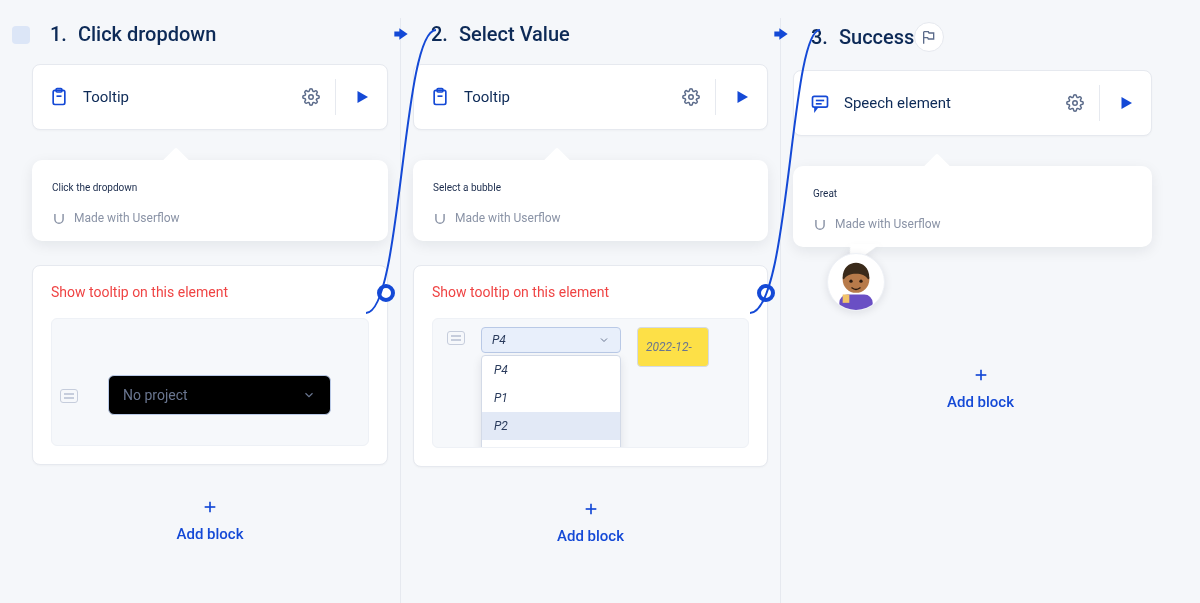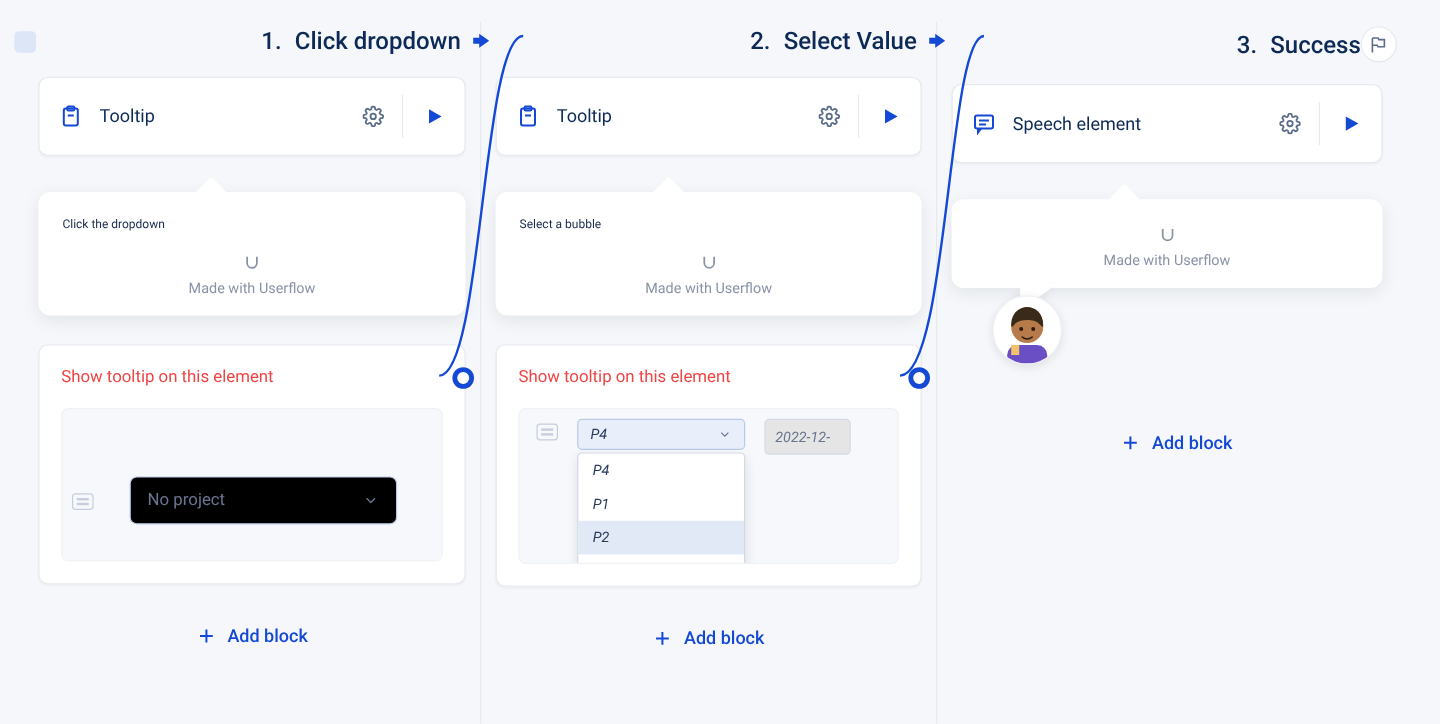--- a/index.html
+++ b/index.html
@@ -40,21 +40,21 @@
   .step-arrow {
     position: absolute;
     left: -10px;
     top: 6px;
     width: 20px; height: 20px;
     color: #1449d6;
   }
   .col-header {
     display: flex;
     align-items: center;
-    justify-content: flex-end;
+    justify-content: flex-start;
     padding: 4px 6px 18px 20px;
   }
   .col-title {
     font-size: 20px;
     font-weight: 500;
     color: #0d2a57;
   }
   .col-title .num { margin-right: 6px; }
   .flag-btn {
     width: 30px; height: 30px;
@@ -126,21 +126,20 @@
     font-size: 10px;
     color: #1a2b4c;
     margin-bottom: 18px;
   }
   .made-with {
     display: flex;
     align-items: center;
     gap: 8px;
     font-size: 12px;
     color: #8a93a6;
-    flex-direction: column;
   }
   .made-with svg { color: #8a93a6; }
 
   .speech-card { margin-top: 30px; }
   .speech-tail {
     position: absolute;
     left: 52px;
     bottom: -19px;
     width: 0; height: 0;
     border-left: 10px solid transparent;
@@ -266,42 +265,43 @@
     z-index: 2;
   }
   .dd-opt {
     font-size: 12px;
     color: #2a3b5c;
     padding: 7px 12px;
   }
   .dd-opt.active { background: #e2e9f6; }
   .dd-date {
     flex: 0 0 72px;
-    height: 30px;
-    background: #e5e5e5;
+    height: 40px;
+    background: #fde047;
     border: 1px solid #d3dae7;
     border-radius: 4px;
     font-size: 12px;
     color: #6a7690;
     display: flex; align-items: center;
     padding: 0 8px;
     white-space:nowrap;
     overflow:hidden;
   }
 
   .add-block {
     display: flex;
     align-items: center;
     justify-content: center;
     gap: 10px;
     color: #1449d6;
     font-size: 15px;
     font-weight: 500;
     padding: 34px 0 8px 0;
     cursor: pointer;
+    flex-direction: column;
   }
   .add-block svg { width: 16px; height: 16px; }
 
   
   svg.connectors {
     position: absolute;
     top: 0; left: 0;
     width: 1200px; height: 603px;
     pointer-events: none;
     z-index: 3;
@@ -503,20 +503,21 @@
         </div>
         <div class="icon-btn play-btn">
           <svg width="18" height="18" viewBox="0 0 24 24" fill="currentColor">
               <path d="M6 4l14 8-14 8z"></path>
             </svg>
         </div>
       </div>
     </div>
 
     <div class="tooltip-card speech-card" style="margin-right:18px;">
+      <div class="tooltip-msg">Great</div>
       <div class="made-with">
         <svg width="14" height="14" viewBox="0 0 24 24" fill="none" stroke="currentColor" stroke-width="2.5">
             <path d="M5 5v9a7 7 0 0 0 14 0V5"></path>
           </svg>
         <span>Made with Userflow</span>
       </div>
       <div class="speech-tail"></div>
       <div class="avatar">
         <svg viewBox="0 0 60 66">
           <rect x="10" y="48" width="40" height="22" rx="10" fill="#6a4fc4"></rect>

